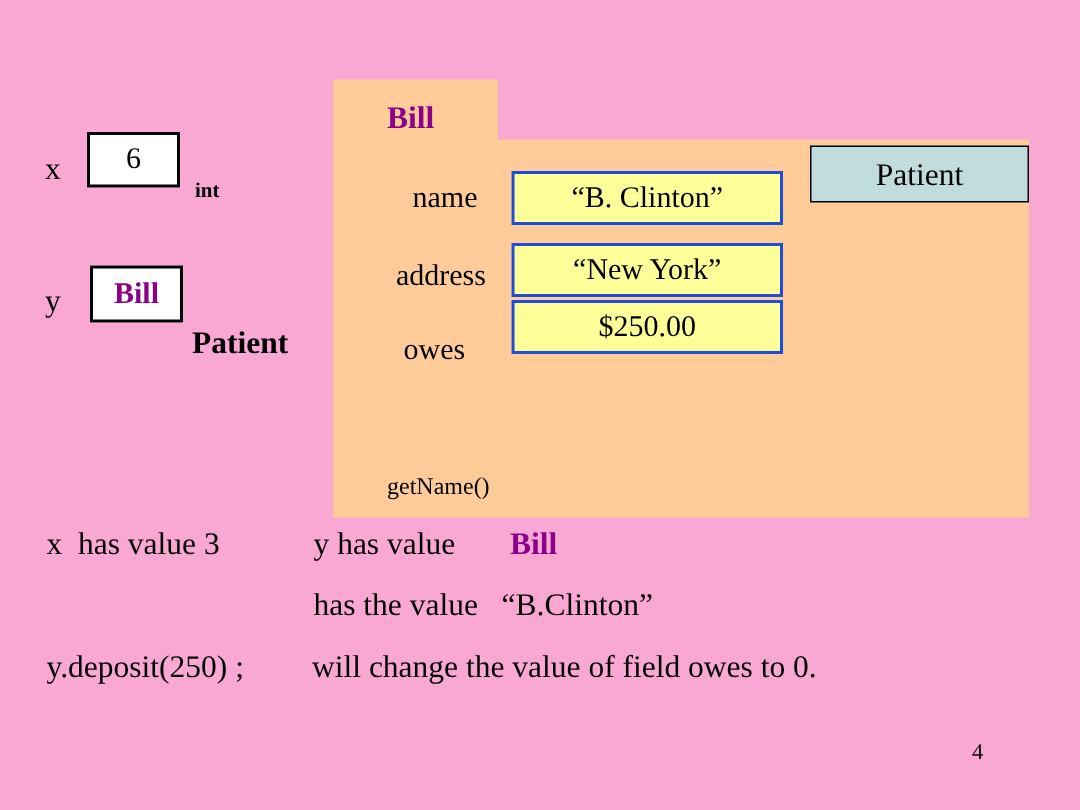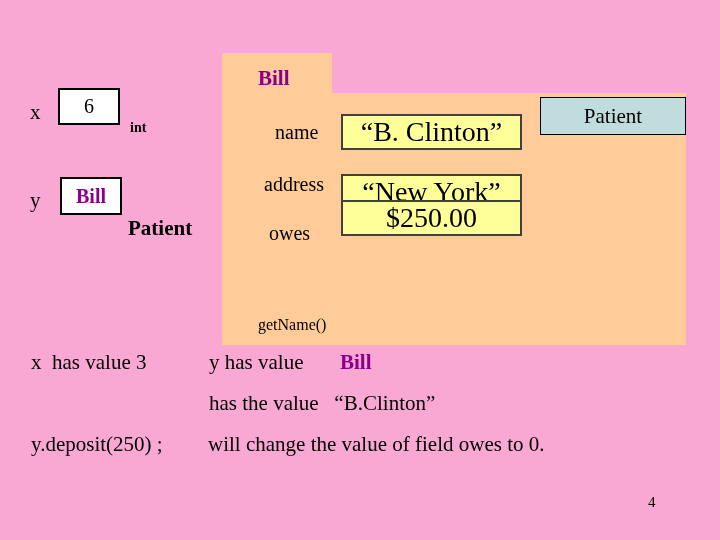--- a/index.html
+++ b/index.html
@@ -31,24 +31,24 @@
   .type-box { position:absolute; left:540px; top:97px; width:146px; height:38px;
               box-sizing:border-box; background:#C1DCDD; border:1px solid #000;
               display:flex; align-items:center; justify-content:center; font-size:21px; }
 
   
   .field-label { font-size:20px; }
   .fl-name    { left:275px; top:121px; }
   .fl-address { left:264px; top:173px; }
   .fl-owes    { left:269px; top:222px; }
   .field-box { position:absolute; left:341px; width:181px; height:36px;
-               box-sizing:border-box; background:#FFFF99; border:2px solid #404040;
-               display:flex; align-items:center; justify-content:center; font-size:28px; }
+               box-sizing:border-box; background:#FFFF99; border:2px solid #1d4ed8;
+               display:flex; align-items:center; justify-content:center; font-size:20px; }
   .fb-name    { top:114px; }
-  .fb-address { top:162px;margin-top:12px; }
+  .fb-address { top:162px; }
   .fb-owes    { top:200px; }
 
   
   .method { left:258px; font-size:16px;margin-top:44px; }
   .m-0 { top:272px; }
   .m-1 { top:304px; }
 
   
   .note { font-size:21px; }
   .n1l { left:31px;  top:350px; }

